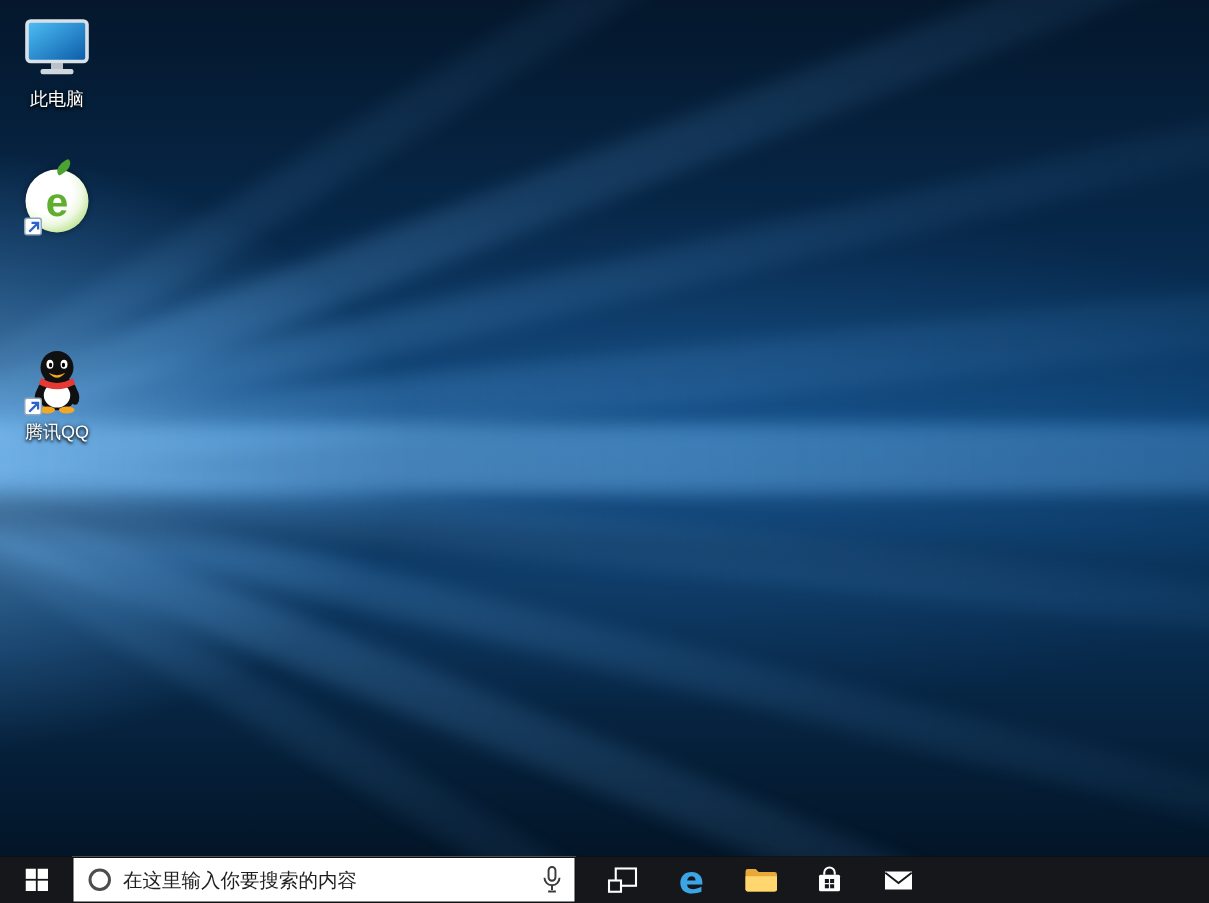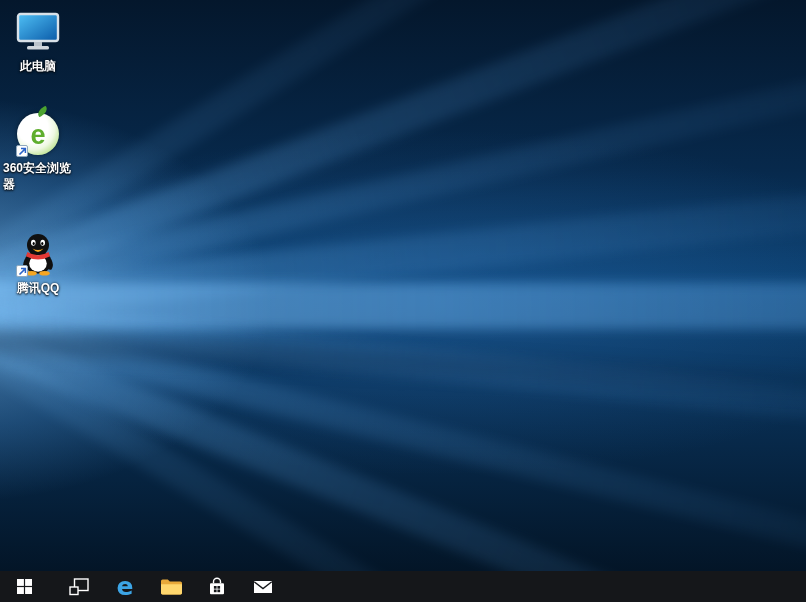--- a/index.html
+++ b/index.html
@@ -41,24 +41,23 @@
   .desktop-icon {
     position:absolute; left:2px; width:72px;
     display:flex; flex-direction:column; align-items:center; gap:5px;
     cursor:pointer; z-index:3;
   }
   .di-this-pc { top:10px; }
   .di-360    { top:112px; }
   .di-qq     { top:232px; }
   .di-graphic { position:relative; width:46px; height:44px; display:flex; align-items:center; justify-content:center; }
   .di-label {
-    color:#fff; font-size:12px; line-height:1.3; max-width:70px;
+    color:#fff; font-size:12px; line-height:1.3; text-align:center; max-width:70px;
     text-shadow:0 1px 2px rgba(0,0,0,0.9), 0 0 3px rgba(0,0,0,0.7);
     word-break:break-all;
-    font-weight:bold;
   }
   .shortcut-overlay {
     position:absolute; left:1px; bottom:-1px; width:12px; height:12px;
     background:#fff; border:1px solid #8fa8bd; border-radius:2px;
     display:flex; align-items:center; justify-content:center;
   }
   
   .i360 {
     position:relative; width:42px; height:42px; border-radius:50%;
     background:radial-gradient(circle at 38% 35%, #ffffff 40%, #eef8e2 58%, #c4e69c 76%, #8cc63f 100%);
@@ -132,21 +131,20 @@
       <div class="i360">
         <span class="leaf"></span>
         <span class="e-letter">e</span>
       </div>
       <span class="shortcut-overlay">
         <svg width="9" height="9" viewBox="0 0 9 9">
             <path d="M1.5 7.5 L6.6 2.4 M3 1.6 h4.4 v4.4" stroke="#2a63c9" stroke-width="1.5" fill="none"></path>
           </svg>
       </span>
     </div>
-    <div class="di-label">360安全浏览器</div>
   </div>
 
   <div class="desktop-icon di-qq">
     <div class="di-graphic">
       <svg width="38" height="44" viewBox="0 0 38 44">
         <ellipse cx="19" cy="13" rx="11" ry="11" fill="#101010"></ellipse>
         <ellipse cx="19" cy="30" rx="13.5" ry="11.5" fill="#101010"></ellipse>
         <path d="M6 27 q-3.5 6 -.5 10.5 q3 1.2 4.3-2" fill="#101010"></path>
         <path d="M32 27 q3.5 6 .5 10.5 q-3 1.2-4.3-2" fill="#101010"></path>
         <ellipse cx="19" cy="31.5" rx="8.8" ry="8.2" fill="#ffffff"></ellipse>
@@ -172,20 +170,31 @@
 
     <div class="start-button">
       <svg width="15" height="15" viewBox="0 0 15 15">
         <rect x="0" y="0" width="6.9" height="6.9" fill="#ffffff"></rect>
         <rect x="8.1" y="0" width="6.9" height="6.9" fill="#ffffff"></rect>
         <rect x="0" y="8.1" width="6.9" height="6.9" fill="#ffffff"></rect>
         <rect x="8.1" y="8.1" width="6.9" height="6.9" fill="#ffffff"></rect>
       </svg>
     </div>
 
+    <div class="search-box">
+      <span class="cortana-ring"></span>
+      <input class="search-input" type="text" value="" placeholder="在这里输入你要搜索的内容" style="">
+      <span class="mic-icon">
+        <svg width="14" height="19" viewBox="0 0 14 19">
+          <rect x="4.7" y="1" width="4.6" height="9.2" rx="2.3" fill="none" stroke="#3c3c3c" stroke-width="1.3"></rect>
+          <path d="M2 8.2 a5 5 0 0 0 10 0" fill="none" stroke="#3c3c3c" stroke-width="1.3"></path>
+          <path d="M7 13.4 v3 M4.4 17.3 h5.2" stroke="#3c3c3c" stroke-width="1.3" fill="none"></path>
+        </svg>
+      </span>
+    </div>
 
     <div class="tb-buttons">
 
       <div class="tb-btn">
         <svg width="20" height="18" viewBox="0 0 20 18">
           <rect x="5.5" y="1" width="13.5" height="11.5" fill="none" stroke="#ffffff" stroke-width="1.4"></rect>
           <rect x="1" y="9" width="8" height="7.5" fill="#15171a" stroke="#ffffff" stroke-width="1.4"></rect>
         </svg>
       </div>
 

